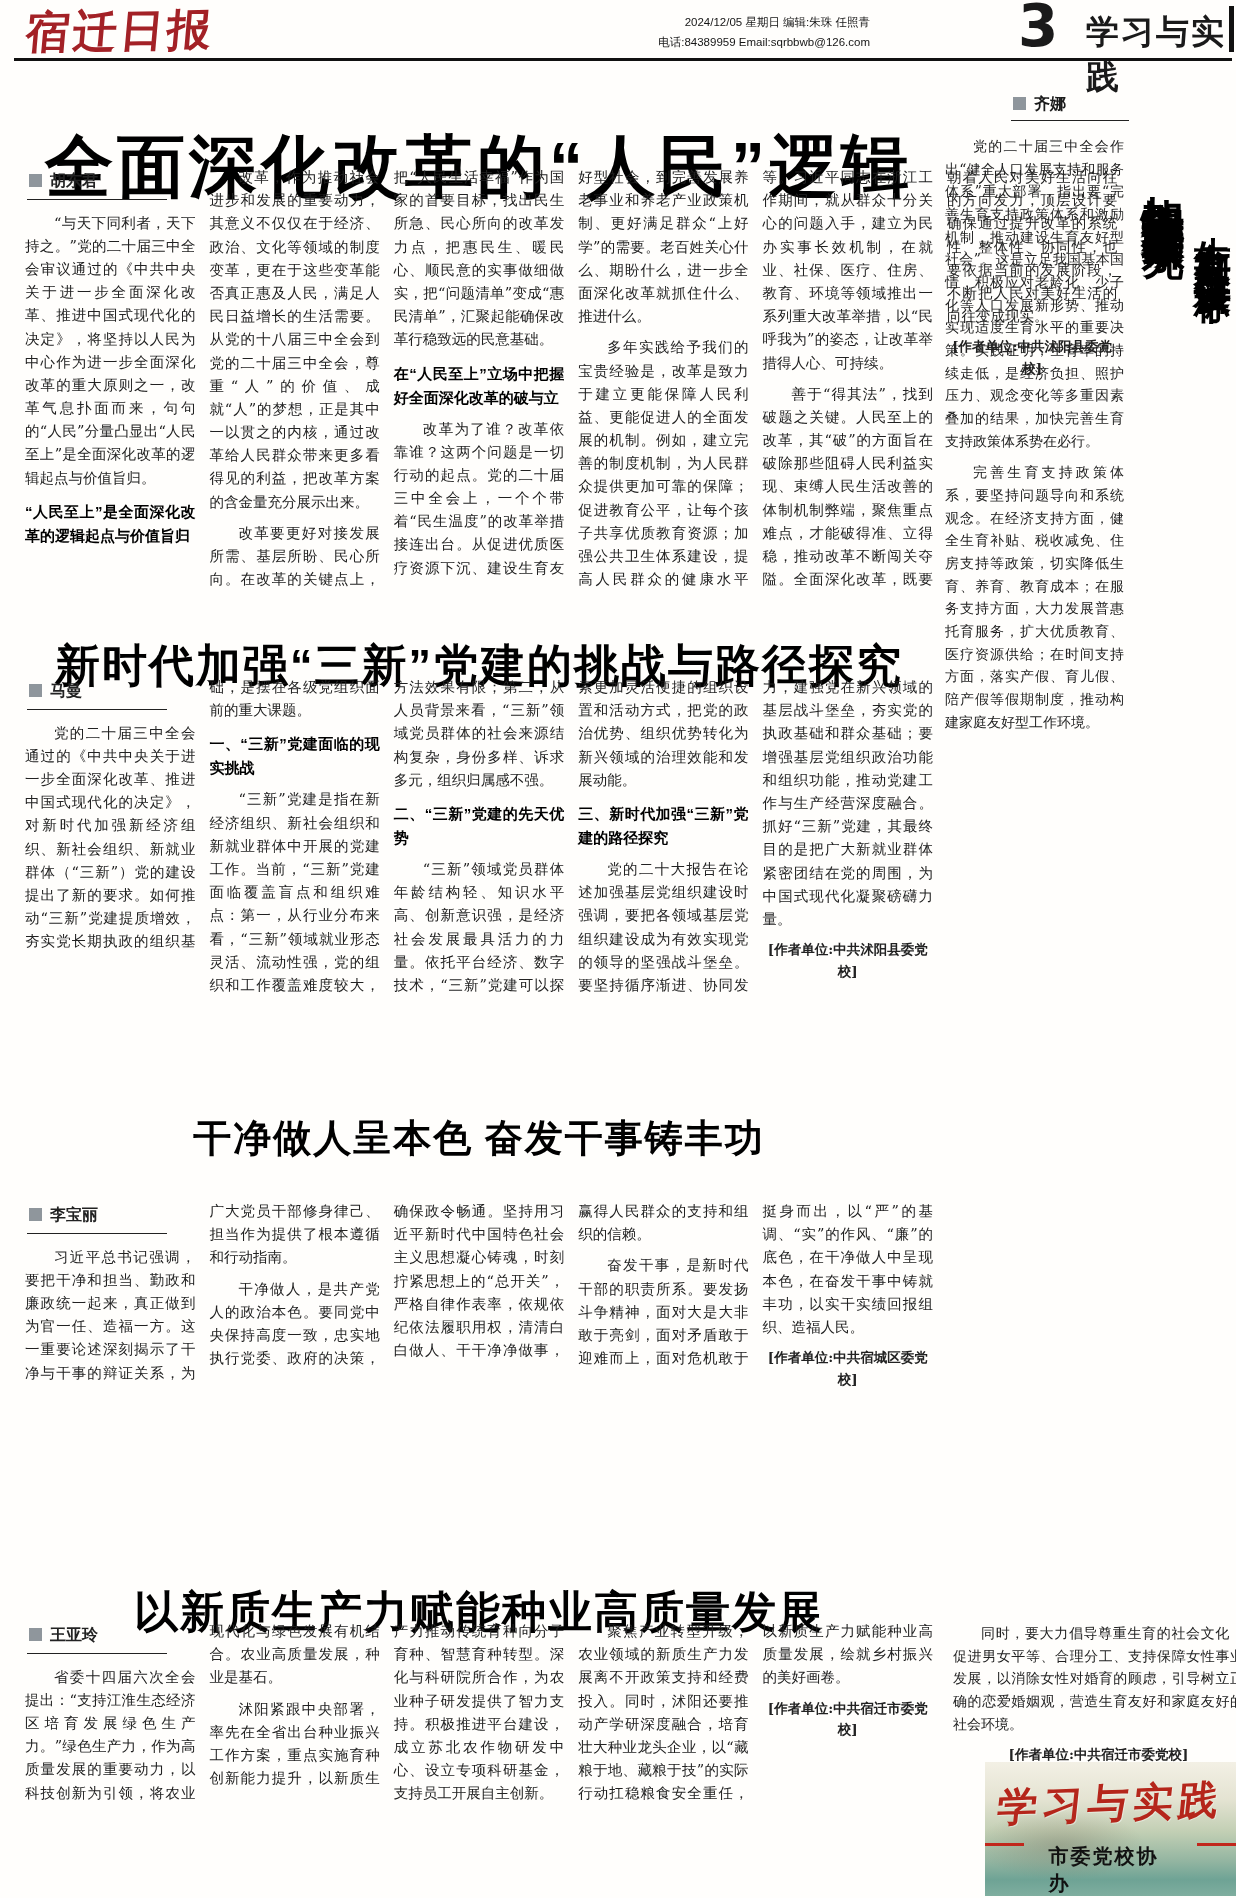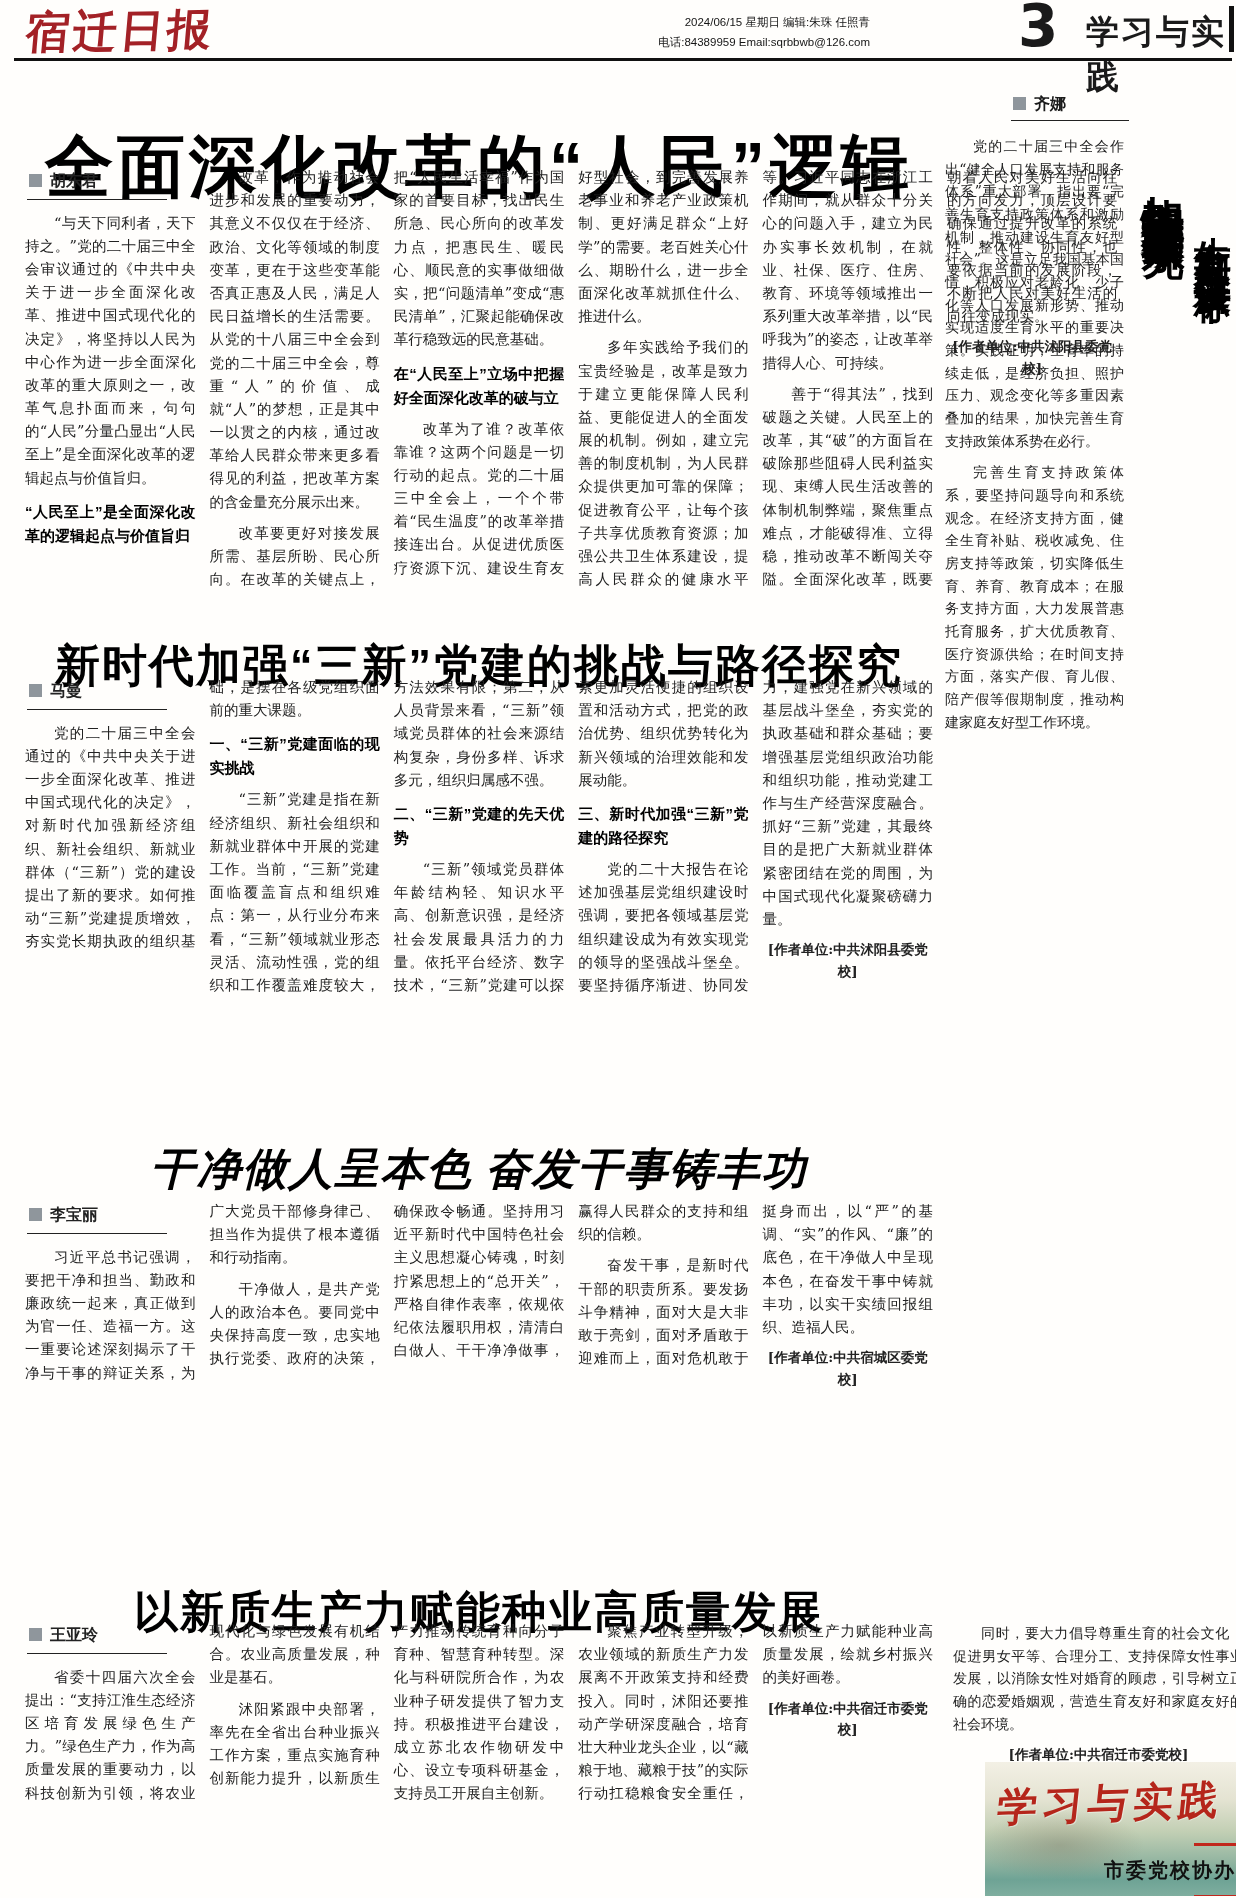--- a/index.html
+++ b/index.html
@@ -19,21 +19,21 @@
   .edgebar{position:absolute;left:1229px;top:6px;width:5px;height:46px;background:#111;}
   .header-rule{position:absolute;left:14px;right:4px;top:58px;height:3px;background:#111;}
 
   
   .headline{position:absolute;left:25px;width:908px;text-align:center;font-weight:900;
             color:#000;white-space:nowrap;}
   .hl-sans{font-family:"Liberation Sans","DejaVu Sans",sans-serif;}
   .hl-serif{font-family:"Liberation Serif","DejaVu Serif",serif;}
   .hl-a1{top:76px;font-size:68px;letter-spacing:4px;}
   .hl-a2{top:606px;font-size:45px;letter-spacing:2px;}
-  .hl-a3{top:1111px;font-size:44px;letter-spacing:2px;font-style:italic;}
+  .hl-a3{top:1088px;font-size:38px;letter-spacing:2px;}
   .hl-a4{top:1554px;font-size:44px;letter-spacing:2px;}
 
   
   .abody{position:absolute;left:25px;width:908px;column-count:5;column-gap:14px;
          font-family:"DejaVu Serif",serif;font-size:14.5px;line-height:1.6;
          text-align:justify;color:#222;}
   .abody p{margin:4px 0 8px 0;text-indent:2em;}
   .abody h3{margin:10px 0 8px 0;font-size:15px;font-weight:700;color:#000;
             font-family:"Liberation Sans",sans-serif;text-indent:0;}
   .ab-a1{top:166px;height:428px;}
@@ -63,33 +63,33 @@
   .sb-bottom{position:absolute;left:0;top:1552px;width:291px;margin-left:8px;}
 
   
   .promo{position:absolute;left:985px;top:1762px;width:251px;height:134px;overflow:hidden;
          background:
            radial-gradient(120px 50px at 30% 62%, rgba(120,110,90,.35), rgba(120,110,90,0) 70%),
            linear-gradient(180deg,#f3f0e5 0%,#e4e3d2 28%,#c2cfb4 52%,#93b5a1 74%,#6ea395 88%,#7fae9f 100%);}
   .promo-title{margin:14px 0 0 0;text-align:center;font-family:"DejaVu Serif",serif;
                font-weight:900;font-size:40px;color:#b5261b;letter-spacing:5px;
                transform:skewX(-8deg) rotate(-2deg);text-shadow:1px 1px 0 rgba(255,255,255,.4);}
-  .promo-sub{display:flex;align-items:flex-end;justify-content:center;margin-top:12px;gap:11px;flex-direction:column;}
+  .promo-sub{display:flex;align-items:flex-start;justify-content:center;margin-top:12px;gap:24px;}
   .promo-sub .rule{height:3px;width:42px;background:#c1271c;}
   .promo-sub .txt{font-weight:900;font-size:20px;color:#111;letter-spacing:2px;
                   font-family:"Liberation Sans",sans-serif;}
 </style>
 </head>
 <body>
 
 <div id="page">
 
   <div class="masthead">宿迁日报</div>
   <div class="dateblock">
-    <div>2024/06/15  星期日   编辑:朱珠 任照青</div>
+    <div>2024/12/05  星期日   编辑:朱珠 任照青</div>
     <div>电话:84389959   Email:sqrbbwb@126.com</div>
   </div>
   <div class="pageno">3</div>
   <div class="section-title">学习与实践</div>
   <div class="edgebar"></div>
   <div class="header-rule"></div>
 
   <h1 class="headline hl-sans hl-a1">全面深化改革的“人民”逻辑</h1>
   <div class="abody ab-a1">
     <span class="byline"><span class="byline-mark"></span><span>胡东君</span></span>

